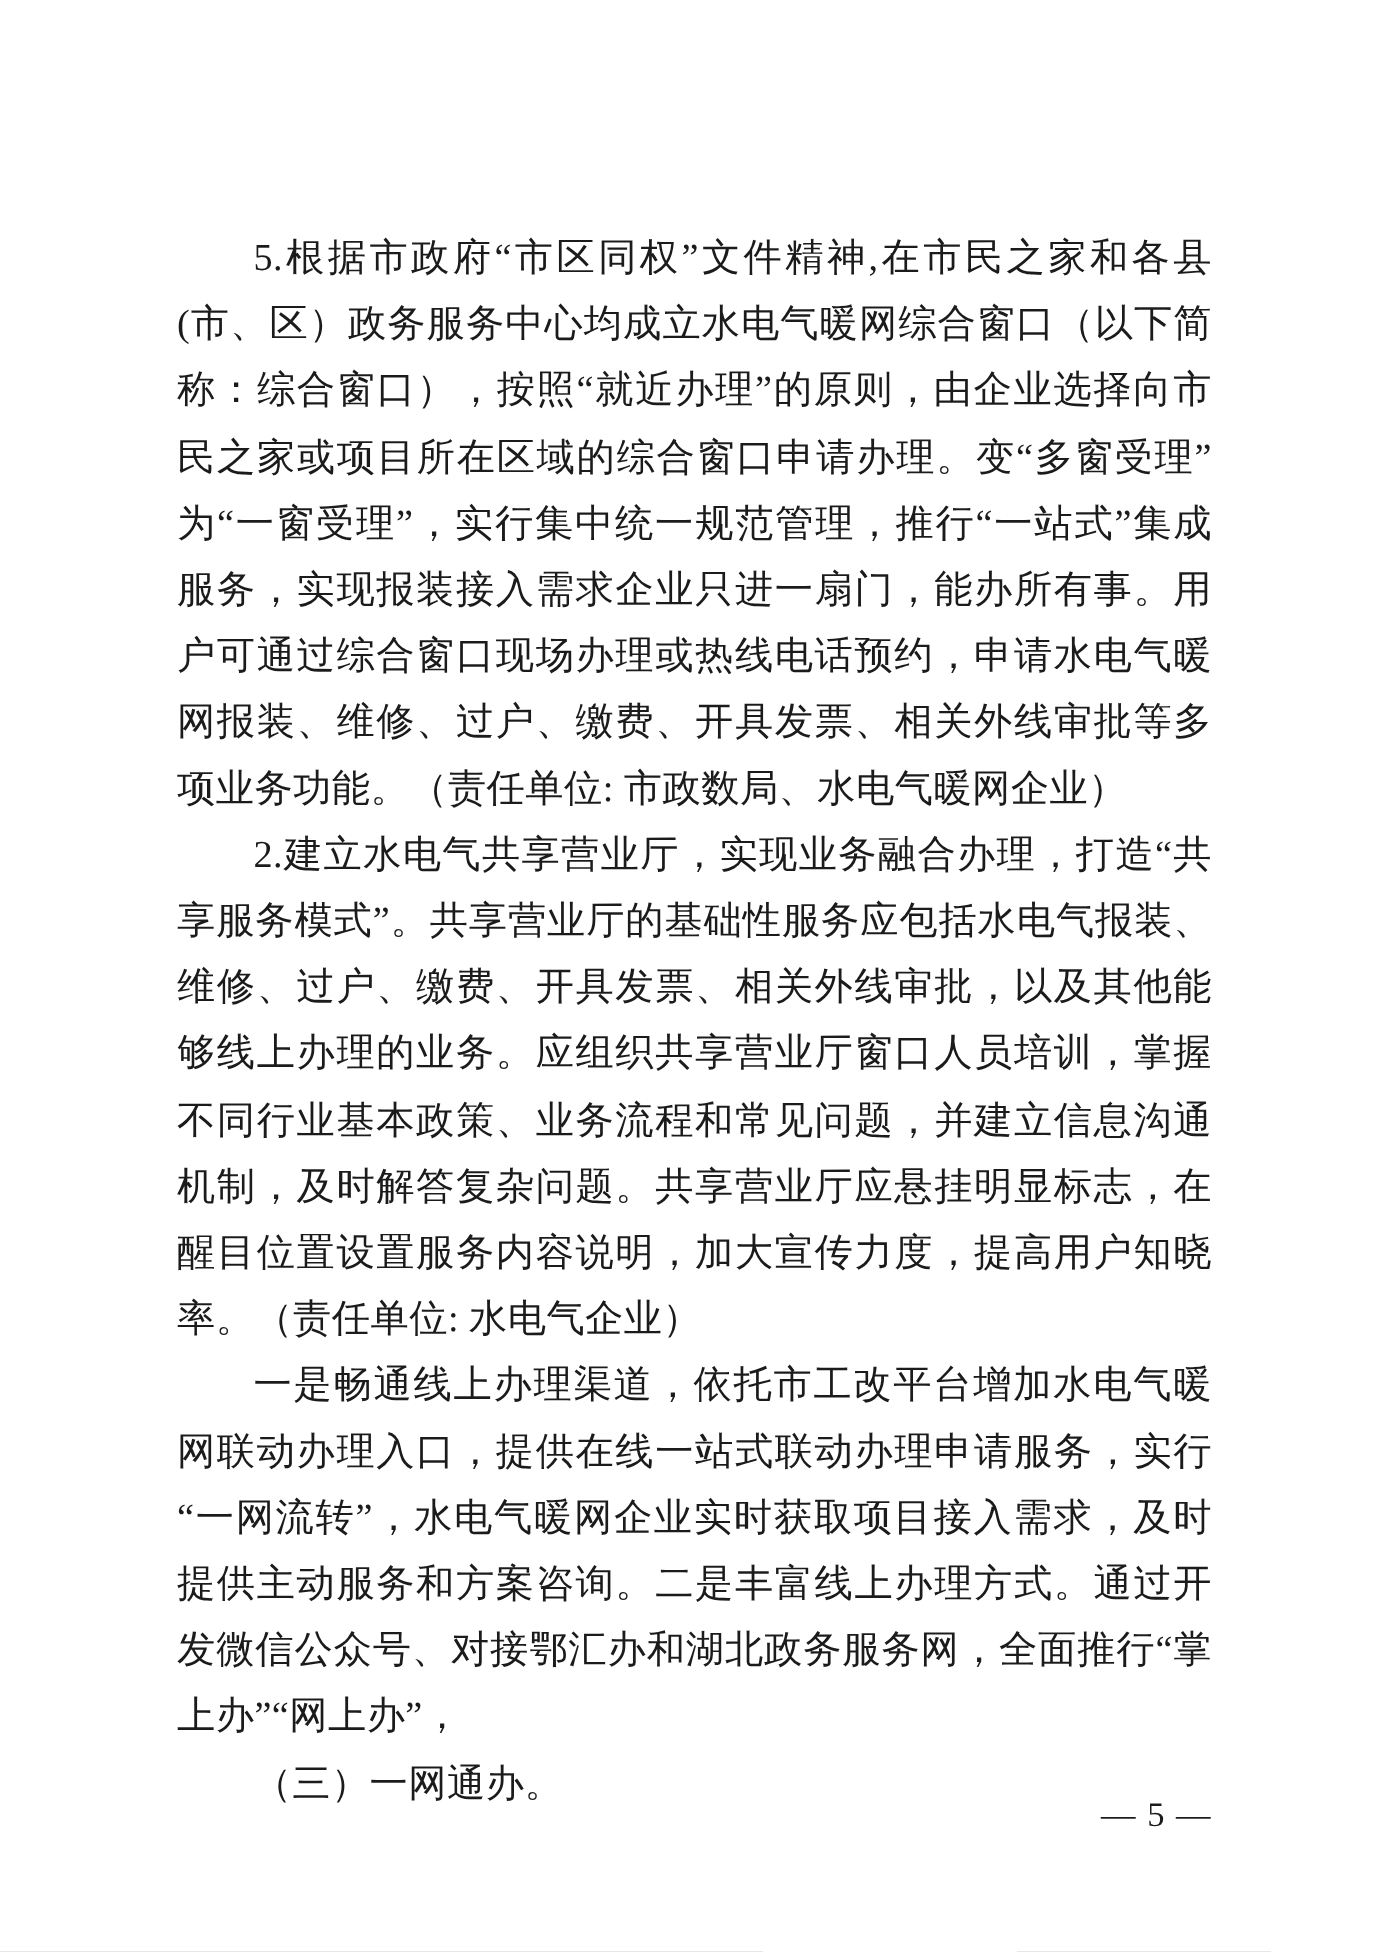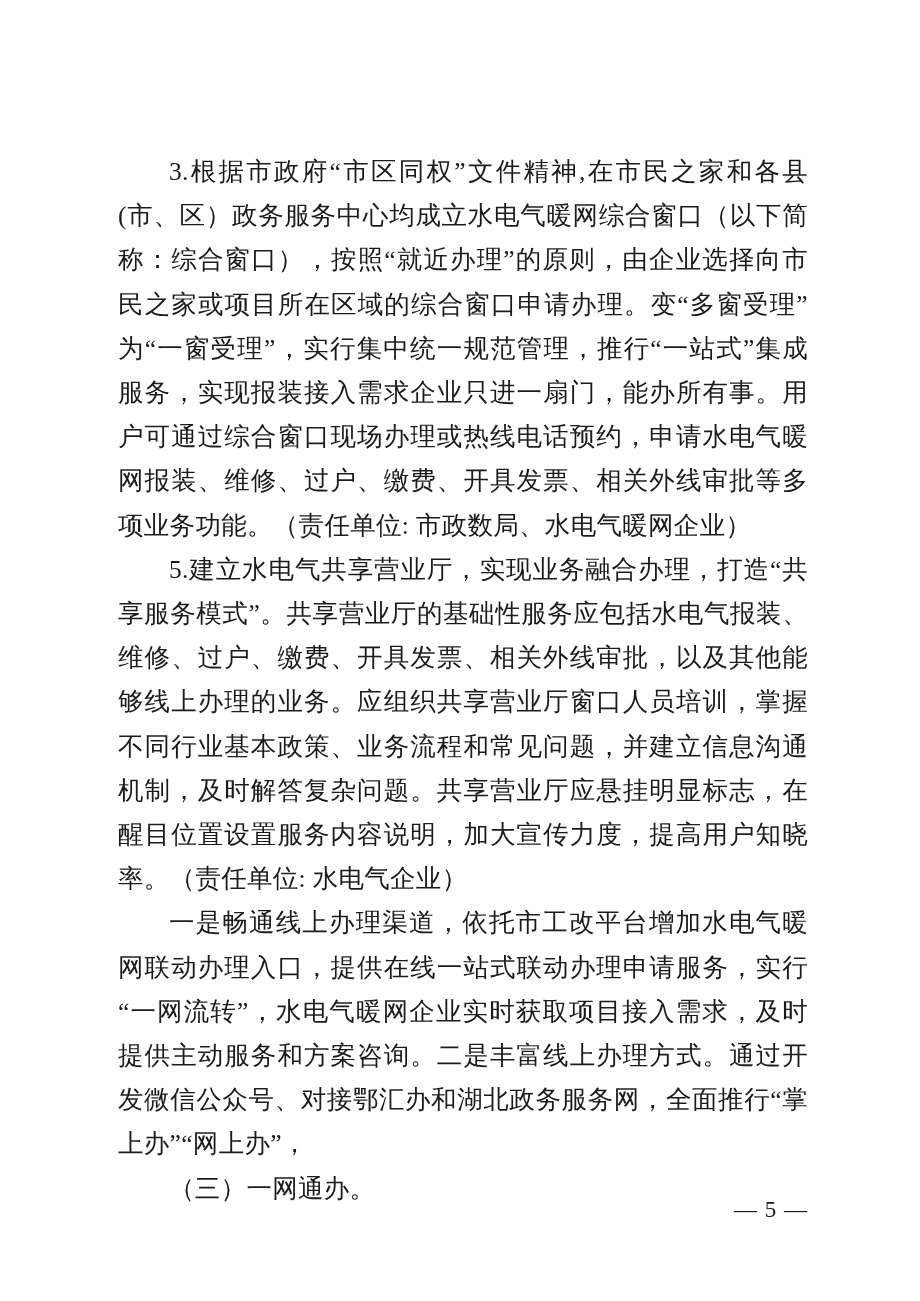--- a/index.html
+++ b/index.html
@@ -44,19 +44,19 @@
     font-size: 23px;
     color: #1b1b1b;
     letter-spacing: 1px;
   }
 </style>
 </head>
 <body>
 
 <div class="page">
   <div class="content">
-    <p class="para">3.根据市政府“市区同权”文件精神,在市民之家和各县(市、区）政务服务中心均成立水电气暖网综合窗口（以下简称：综合窗口），按照“就近办理”的原则，由企业选择向市民之家或项目所在区域的综合窗口申请办理。变“多窗受理”为“一窗受理”，实行集中统一规范管理，推行“一站式”集成服务，实现报装接入需求企业只进一扇门，能办所有事。用户可通过综合窗口现场办理或热线电话预约，申请水电气暖网报装、维修、过户、缴费、开具发票、相关外线审批等多项业务功能。（责任单位: 市政数局、水电气暖网企业）</p>
-    <p class="para">5.建立水电气共享营业厅，实现业务融合办理，打造“共享服务模式”。共享营业厅的基础性服务应包括水电气报装、维修、过户、缴费、开具发票、相关外线审批，以及其他能够线上办理的业务。应组织共享营业厅窗口人员培训，掌握不同行业基本政策、业务流程和常见问题，并建立信息沟通机制，及时解答复杂问题。共享营业厅应悬挂明显标志，在醒目位置设置服务内容说明，加大宣传力度，提高用户知晓率。（责任单位: 水电气企业）</p>
+    <p class="para">5.根据市政府“市区同权”文件精神,在市民之家和各县(市、区）政务服务中心均成立水电气暖网综合窗口（以下简称：综合窗口），按照“就近办理”的原则，由企业选择向市民之家或项目所在区域的综合窗口申请办理。变“多窗受理”为“一窗受理”，实行集中统一规范管理，推行“一站式”集成服务，实现报装接入需求企业只进一扇门，能办所有事。用户可通过综合窗口现场办理或热线电话预约，申请水电气暖网报装、维修、过户、缴费、开具发票、相关外线审批等多项业务功能。（责任单位: 市政数局、水电气暖网企业）</p>
+    <p class="para">2.建立水电气共享营业厅，实现业务融合办理，打造“共享服务模式”。共享营业厅的基础性服务应包括水电气报装、维修、过户、缴费、开具发票、相关外线审批，以及其他能够线上办理的业务。应组织共享营业厅窗口人员培训，掌握不同行业基本政策、业务流程和常见问题，并建立信息沟通机制，及时解答复杂问题。共享营业厅应悬挂明显标志，在醒目位置设置服务内容说明，加大宣传力度，提高用户知晓率。（责任单位: 水电气企业）</p>
     <p class="para">一是畅通线上办理渠道，依托市工改平台增加水电气暖网联动办理入口，提供在线一站式联动办理申请服务，实行“一网流转”，水电气暖网企业实时获取项目接入需求，及时提供主动服务和方案咨询。二是丰富线上办理方式。通过开发微信公众号、对接鄂汇办和湖北政务服务网，全面推行“掌上办”“网上办”，</p>
     <p class="para">（三）一网通办。</p>
   </div>
   <div class="page-number">— 5 —</div>
 </div>
 
 </body></html>

